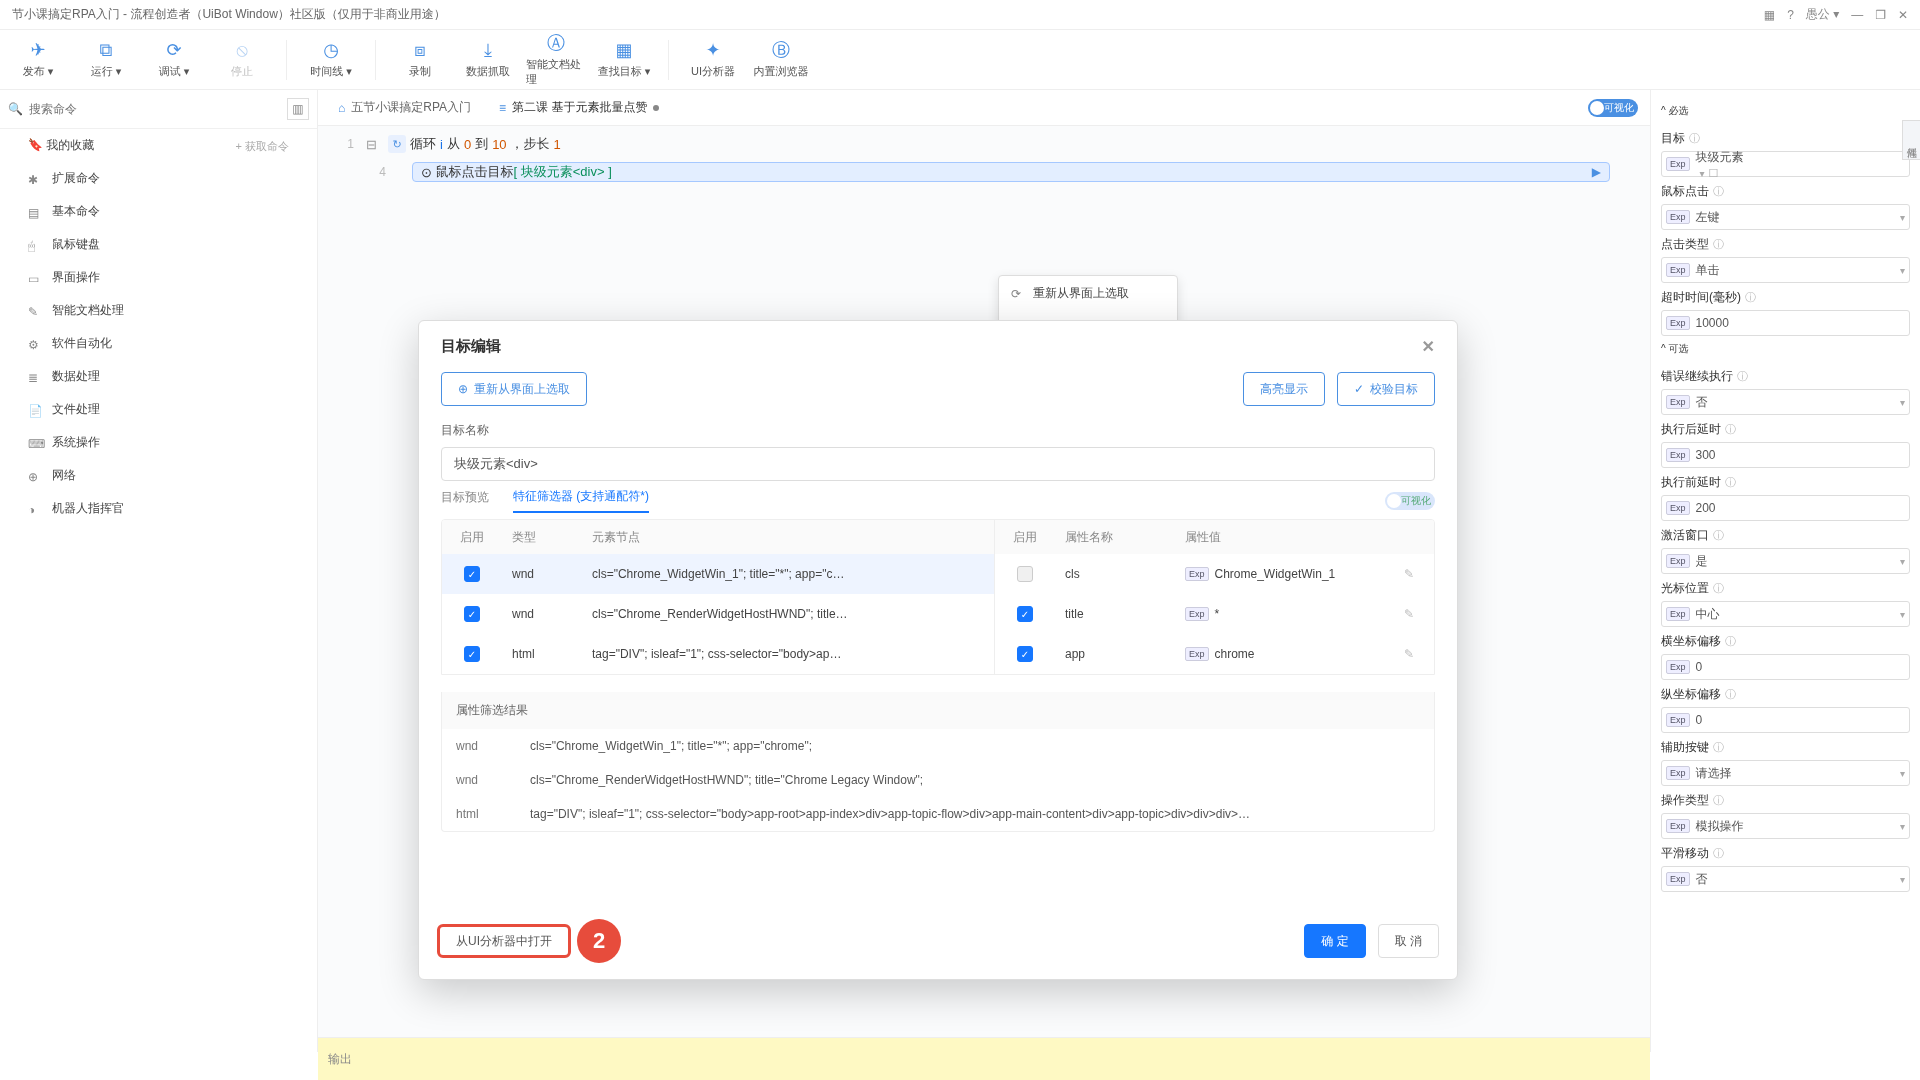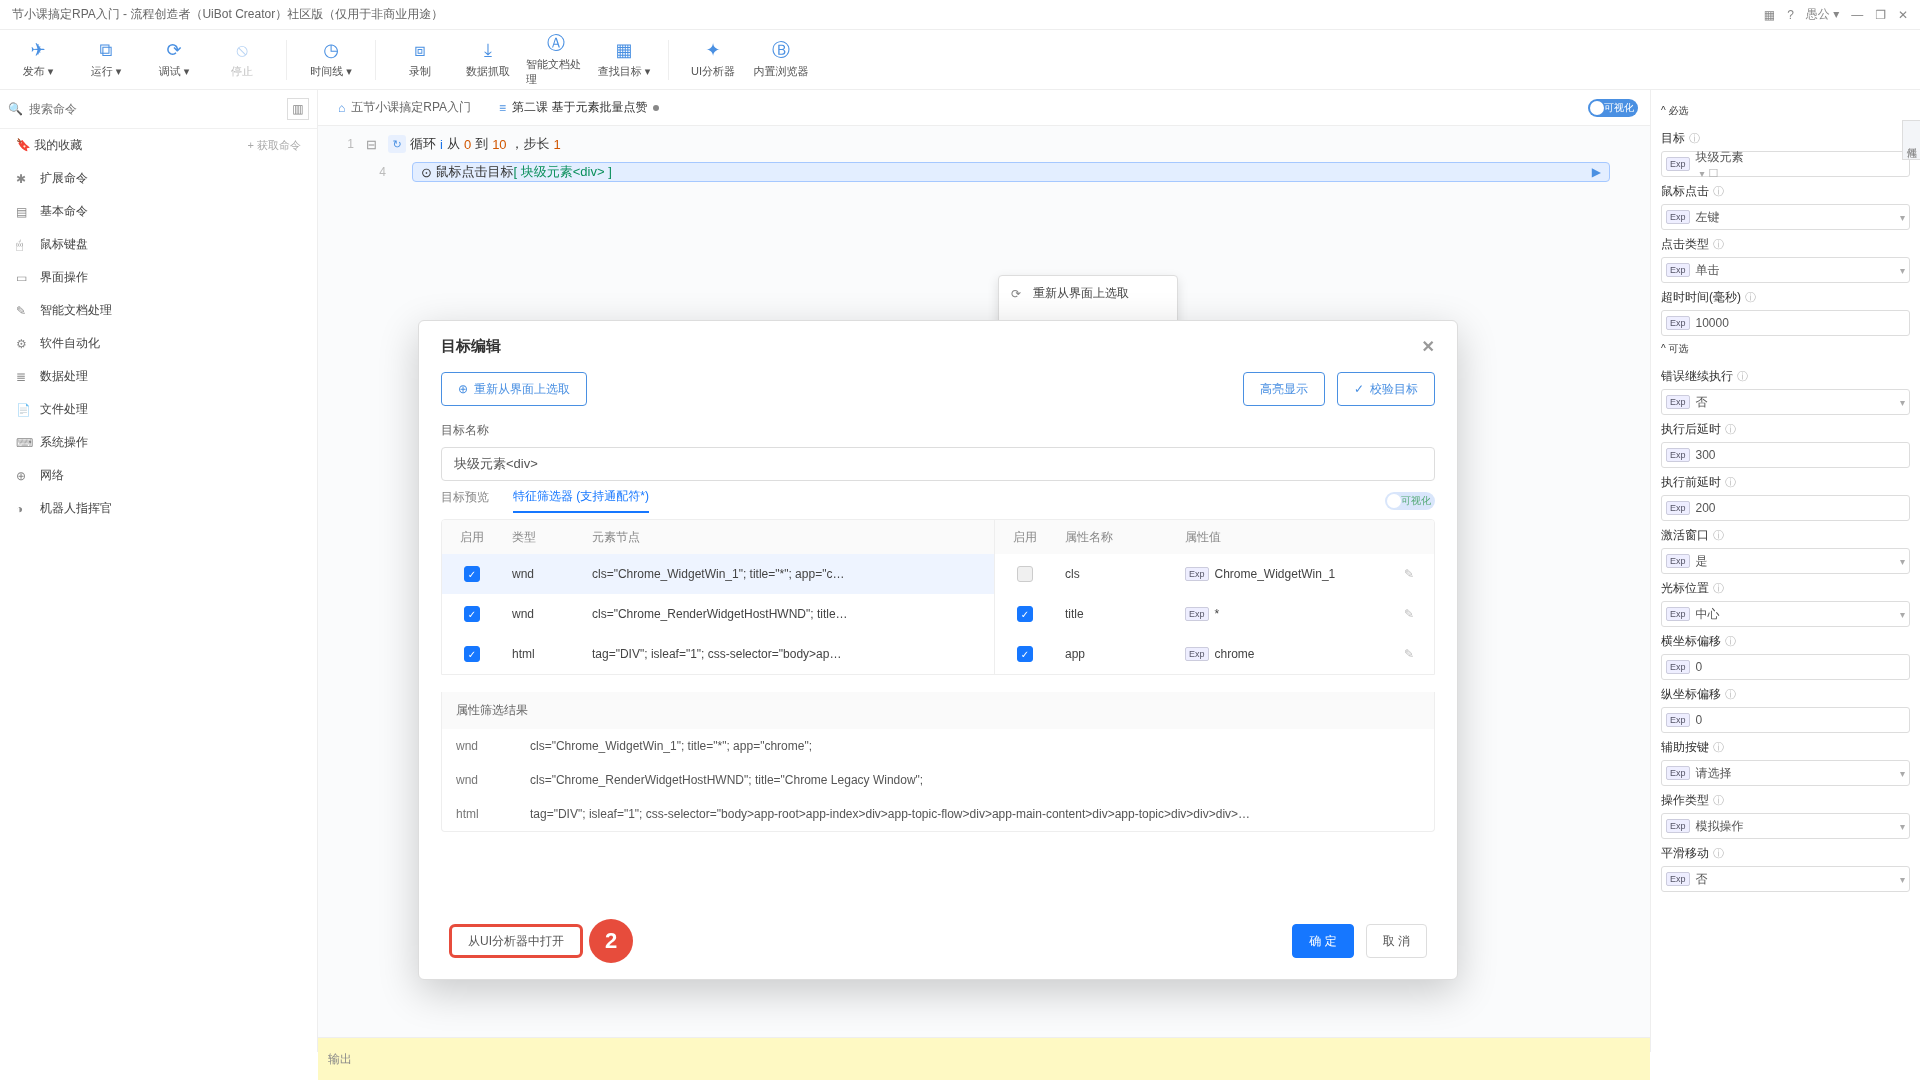--- a/index.html
+++ b/index.html
@@ -12,21 +12,21 @@
 .tbtn .ic{width:20px;height:20px;display:flex;align-items:center;justify-content:center;font-size:18px;color:#4a90e2}
 .tbtn.disabled{opacity:.4}
 .tsep{width:1px;height:40px;background:#eee;margin:0 6px}
 .main{display:flex;height:calc(100% - 90px - 28px)}
 .leftpane{width:318px;border-right:1px solid #eee;display:flex;flex-direction:column}
 .searchrow{display:flex;align-items:center;padding:8px;gap:6px;border-bottom:1px solid #f0f0f0}
 .searchrow input{flex:1;border:none;outline:none;font:inherit;color:#666}
 .searchrow .sicon{color:#aaa}
 .sqbtn{width:22px;height:22px;border:1px solid #ddd;display:flex;align-items:center;justify-content:center;color:#888;cursor:pointer}
 .catlist{flex:1;overflow:auto}
-.catitem{display:flex;align-items:center;padding:8px 16px;gap:8px;color:#444;cursor:pointer;font-size:12px}
+.catitem{display:flex;align-items:flex-end;padding:8px 28px;gap:8px;color:#444;cursor:pointer;font-size:12px}
 .catitem .cicon{color:#888;width:16px}
 .catitem.fav{justify-content:space-between}
 .getcmd{color:#aaa;font-size:11px}
 .center{flex:1;display:flex;flex-direction:column;background:#fafbfc;min-width:0}
 .tabs{height:36px;display:flex;align-items:center;background:#fff;border-bottom:1px solid #eee;padding-left:8px;gap:4px}
 .tab{display:flex;align-items:center;gap:6px;padding:0 12px;height:36px;font-size:12px;color:#666;cursor:pointer;position:relative}
 .tab.active{color:#333}
 .tab .ticon{color:#4a90e2}
 .tab .dot{width:6px;height:6px;border-radius:50%;background:#888}
 .vis-toggle{margin-left:auto;margin-right:12px;display:flex;align-items:center;gap:4px}
@@ -89,30 +89,30 @@
 .gc.ed{width:40px;color:#bbb}
 .chk{width:16px;height:16px;border-radius:3px;border:1px solid #ccc;display:inline-flex;align-items:center;justify-content:center;font-size:10px;color:#fff}
 .chk.on{background:#1677ff;border-color:#1677ff}
 .chk.off{background:#f0f0f0}
 .expchip{font-size:9px;background:#eef;color:#556;border:1px solid #ccd;border-radius:2px;padding:1px 3px}
 .reswrap{margin:17px 22px;border:1px solid #eee;border-top:none;border-radius:0 0 4px 4px}
 .reslabel{padding:10px 14px;font-size:12px;color:#666;background:#fafafa}
 .resrow{display:flex;padding:10px 14px;font-size:12px;color:#555;gap:24px}
 .resrow .rt{width:50px;color:#777}
 .resrow .rv{flex:1;word-break:break-all}
-.mfoot{margin-top:auto;display:flex;align-items:center;padding:16px 30px;gap:12px}
+.mfoot{margin-top:auto;display:flex;align-items:center;padding:16px 18px;gap:12px}
 .uiframe{border:3px solid #e74c3c;border-radius:6px}
 .bottombar{position:absolute;left:318px;right:270px;bottom:0;height:43px;background:#fef9c3;border-top:1px solid #eee;display:flex;align-items:center;padding:0 10px;font-size:12px;color:#888}
 .sidebadge{position:absolute;right:0;top:120px;width:18px;height:40px;background:#f3f5f8;border:1px solid #ddd;border-right:none;display:flex;align-items:center;justify-content:center;writing-mode:vertical-rl;font-size:10px;color:#888;z-index:5}
 </style>
 </head>
 <body>
 
 <div class="titlebar">
-  <span>节小课搞定RPA入门 - 流程创造者（UiBot Creator）社区版（仅用于非商业用途）</span>
+  <span>节小课搞定RPA入门 - 流程创造者（UiBot Window）社区版（仅用于非商业用途）</span>
   <div class="wincontrols">
     <span>▦</span>
     <span>?</span>
     <span>愚公 ▾</span>
     <span>—</span>
     <span>❐</span>
     <span>✕</span>
   </div>
 </div>
 

